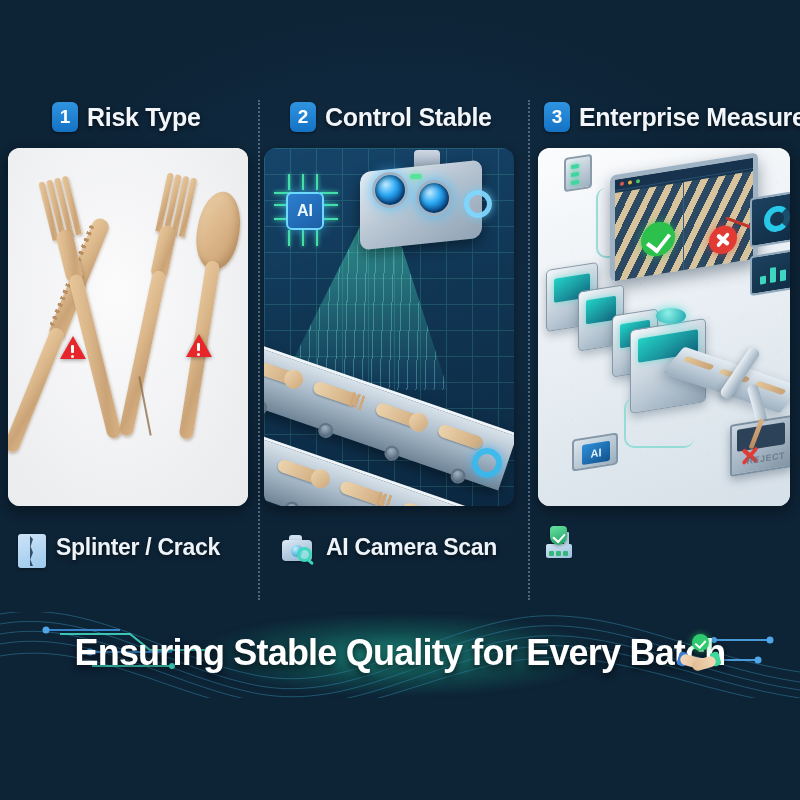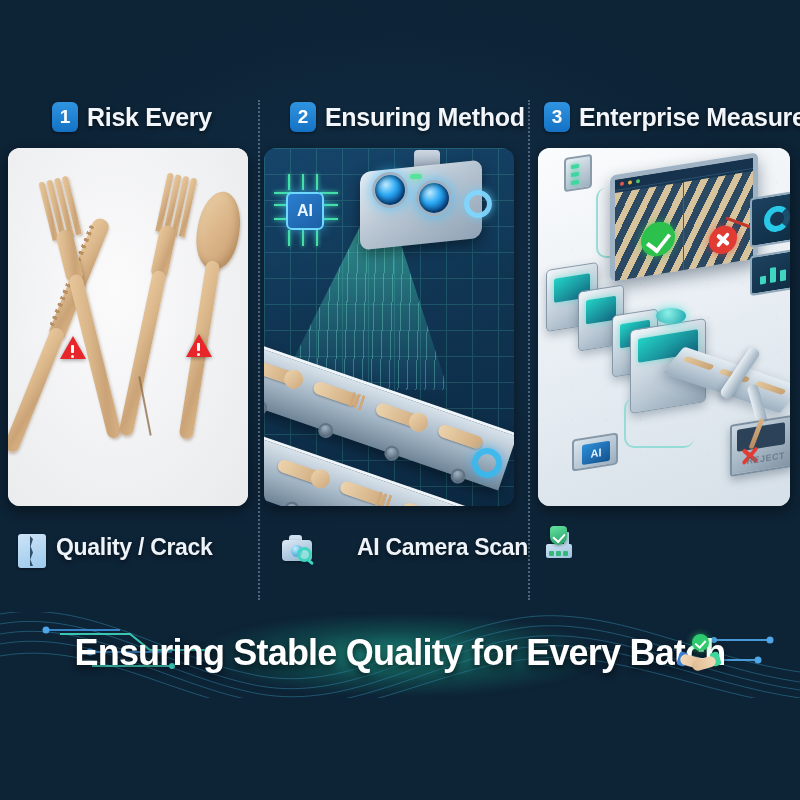--- a/index.html
+++ b/index.html
@@ -400,21 +400,21 @@
   .w1{ left:58px; top:40px; width:40px; height:70px; }
   .w2{ left:86px; top:250px; width:70px; height:50px; }
 
   
   .caps{
     position:absolute; left:0; top:524px; width:800px; height:86px;
     display:flex;
   }
   .cap{ position:relative; display:flex; align-items:flex-start; gap:10px; }
   .cap.k1{ flex:0 0 258px; padding-left:18px; padding-top:10px; }
-  .cap.k2{ flex:0 0 270px; padding-left:24px; padding-top:10px;justify-content:space-between; }
+  .cap.k2{ flex:0 0 270px; padding-left:24px; padding-top:10px; }
   .cap.k3{ flex:0 0 272px; padding-left:16px; padding-top:2px; }
   .cap-text{
     color:#edf3f8; font-size:23px; font-weight:bold; letter-spacing:-.3px;
     text-shadow:0 2px 4px rgba(0,0,0,.5); white-space:nowrap;
   }
   .cap.k3 .cap-text{
     font-size:16px; font-weight:bold; white-space:normal;
     line-height:1.28; max-width:196px; letter-spacing:0;
   }
 
@@ -527,21 +527,21 @@
 
 <div class="bg-grad"></div>
 
 <div class="stage">
 
   <div class="cols">
 
     <div class="col c1">
       <div class="head">
         <div class="badge">1</div>
-        <div class="head-title">Risk Every</div>
+        <div class="head-title">Risk Type</div>
       </div>
       <div class="card card1">
         <div class="cut-scene">
 
           <div class="utensil knife">
             <div class="blade wood"></div>
             <div class="serr"></div>
             <div class="khandle wood"></div>
           </div>
 
@@ -579,21 +579,21 @@
               <div class="bang"></div>
           </div>
 
         </div>
       </div>
     </div>
 
     <div class="col c2">
       <div class="head">
         <div class="badge">2</div>
-        <div class="head-title">Ensuring Method</div>
+        <div class="head-title">Control Stable</div>
       </div>
       <div class="card card2">
         <div class="ai-scene">
           <div class="ai-grid"></div>
 
           <div class="chip-legs">
             <i class="leg" style="left:6px;top:18px;width:18px;height:2px"></i>
             <i class="leg" style="left:6px;top:30px;width:18px;height:2px"></i>
             <i class="leg" style="left:6px;top:44px;width:18px;height:2px"></i>
             <i class="leg" style="left:52px;top:18px;width:18px;height:2px"></i>
@@ -736,21 +736,21 @@
     <div class="divider div1"></div>
     <div class="divider div2"></div>
   </div>
 
   <div class="caps">
 
     <div class="cap k1">
       <div class="ic ic-crack">
           <i></i>
         </div>
-      <div class="cap-text">Quality / Crack</div>
+      <div class="cap-text">Splinter / Crack</div>
     </div>
 
     <div class="cap k2">
       <div class="ic ic-cam">
         <div class="top"></div>
           <div class="body"></div>
         <div class="lens2"></div>
           <div class="mag"></div>
       </div>
       <div class="cap-text">AI Camera Scan</div>

